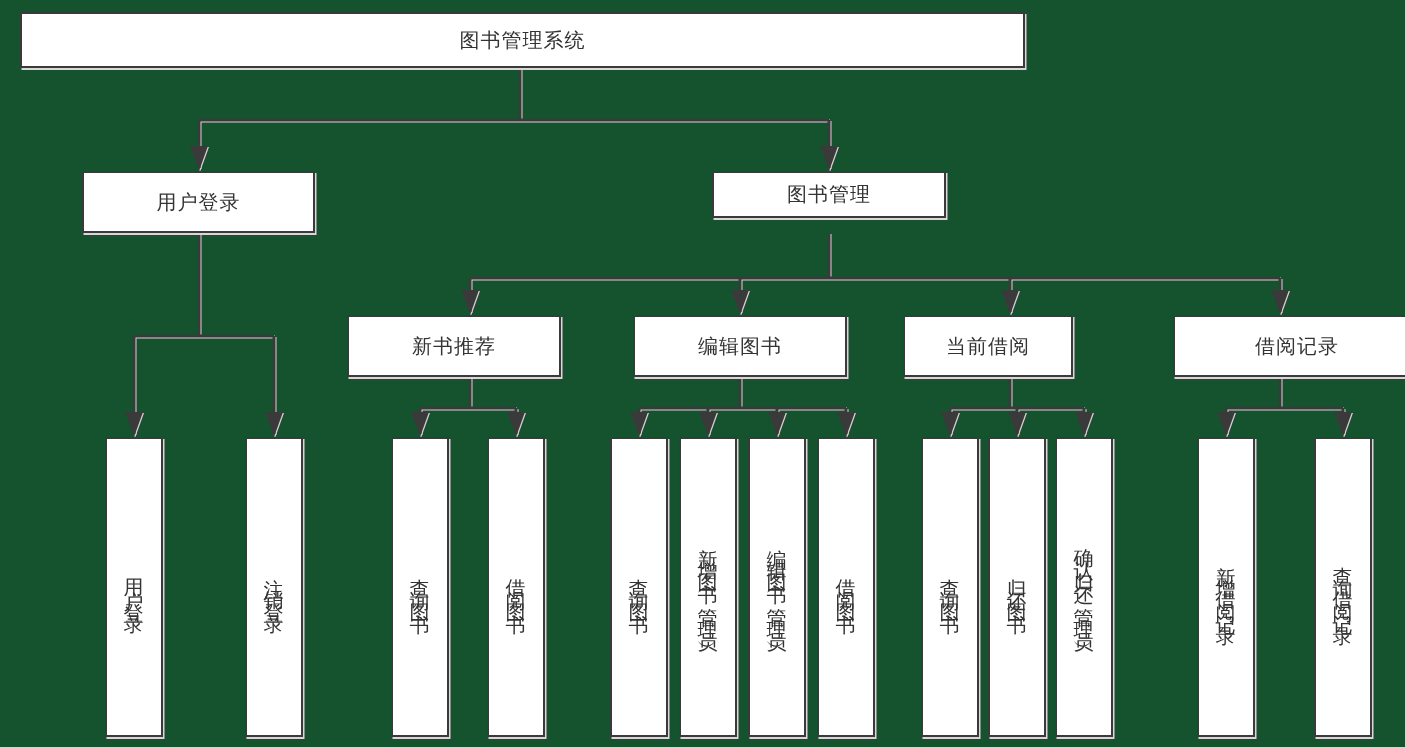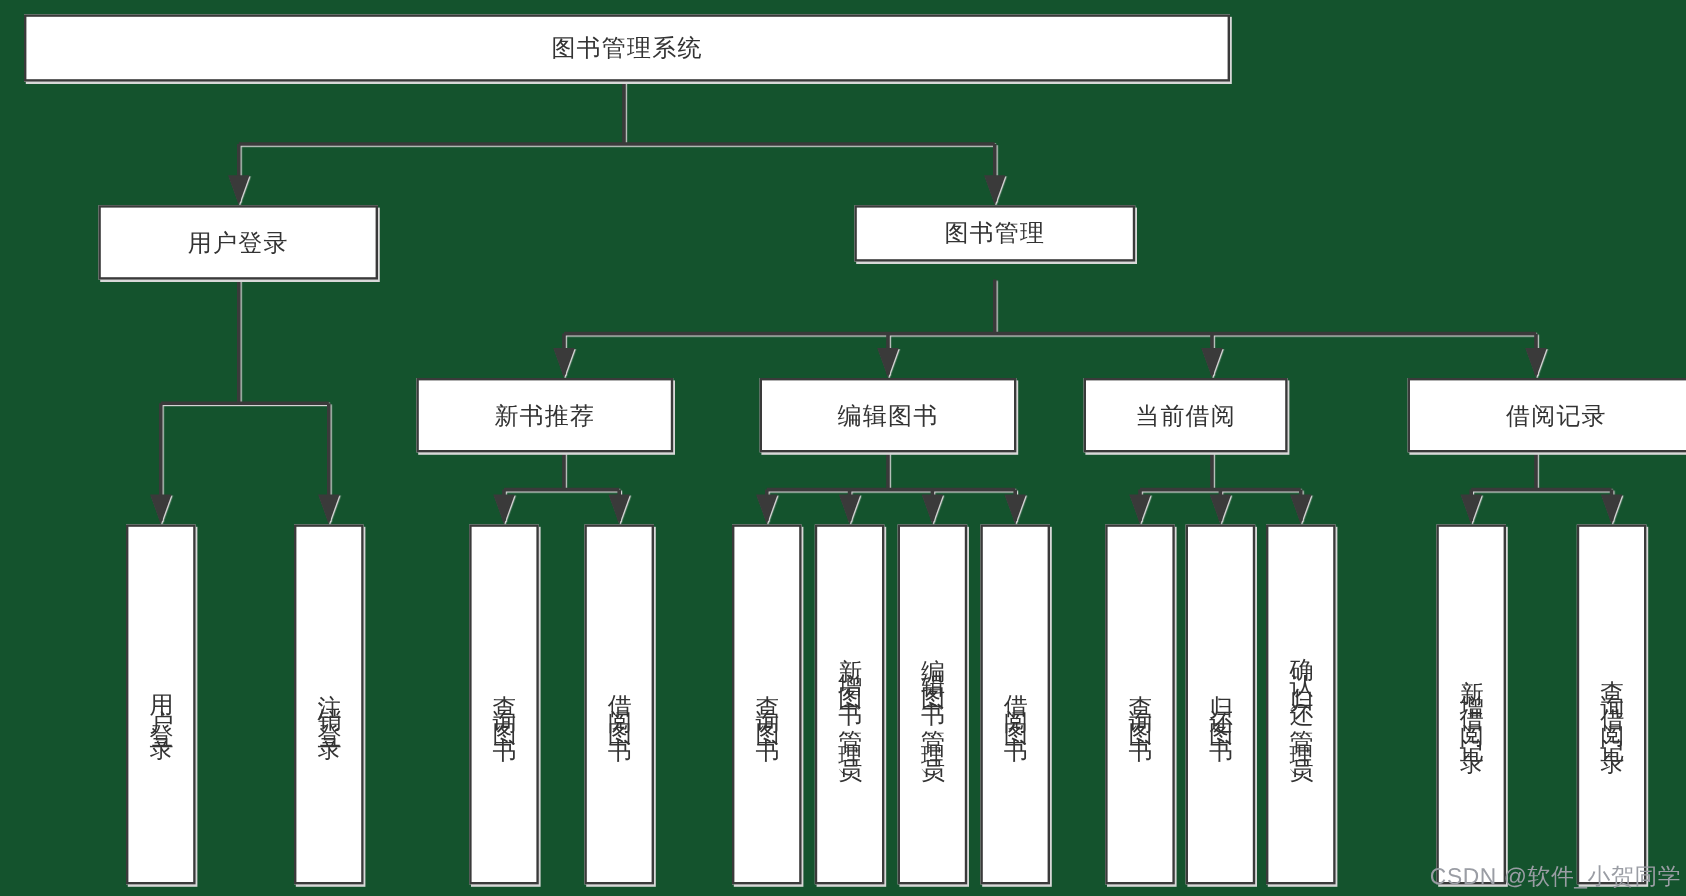--- a/index.html
+++ b/index.html
@@ -95,14 +95,13 @@
   <div class="node leaf" style="left:748px;top:437px;width:58px;height:300px">编辑图书（管理员）</div>
   <div class="node leaf" style="left:817px;top:437px;width:58px;height:300px">借阅图书</div>
 
   <div class="node leaf" style="left:921px;top:437px;width:58px;height:300px">查询图书</div>
   <div class="node leaf" style="left:988px;top:437px;width:58px;height:300px">归还图书</div>
   <div class="node leaf" style="left:1055px;top:437px;width:58px;height:300px">确认归还（管理员）</div>
 
   <div class="node leaf" style="left:1197px;top:437px;width:58px;height:300px">新增借阅记录</div>
   <div class="node leaf" style="left:1314px;top:437px;width:58px;height:300px">查询借阅记录</div>
 
-  <div class="watermark">CSDN @软件_小贺同学</div>
 </div>
 
 </body></html>

